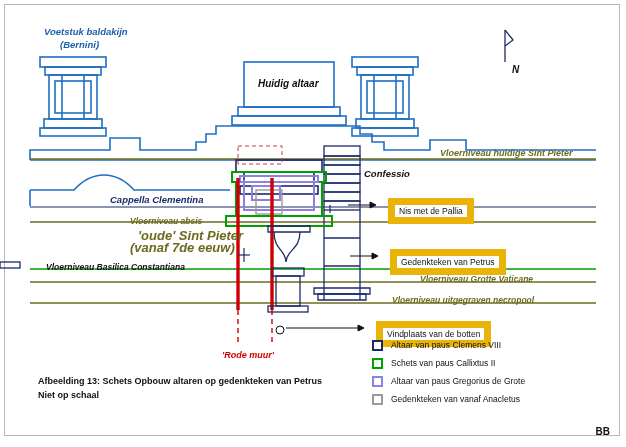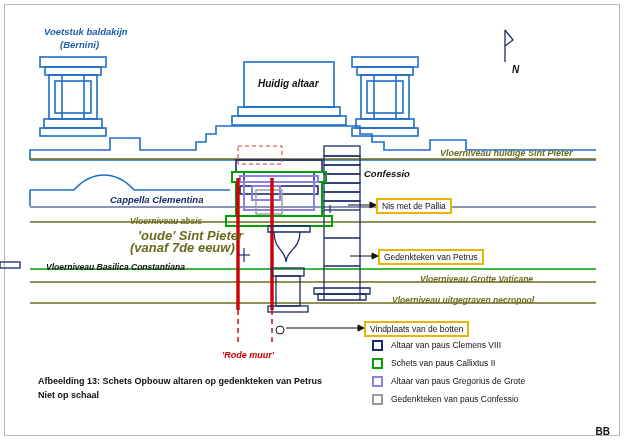--- a/index.html
+++ b/index.html
@@ -15,22 +15,22 @@
     border:1px solid #b9b9b9;box-sizing:border-box;background:#fff;
   }
   svg.art{position:absolute;left:0;top:0;width:626px;height:447px;}
   .lbl{position:absolute;white-space:nowrap;}
   .blue{color:#1f5fa9;}
   .navy{color:#1b2a6b;}
   .olive{color:#6b6b1f;}
   .dark{color:#111;}
   .b{font-weight:bold;font-style:italic;}
   .boxlbl{
-    position:absolute;background:#fff;border:2px solid #eab308;
-    padding:1px 4px;white-space:nowrap;font-size:8.5px;color:#111;
+    position:absolute;background:#fff;border:7px solid #eab308;
+    padding:1px 4px;white-space:nowrap;font-size:8.5px;color:#111;margin-left:12px;
   }
   .legend{position:absolute;left:372px;top:340px;width:236px;}
   .legend-row{display:flex;margin-bottom:7px;}
   .swatch{width:11px;height:11px;border:2px solid #000;margin-right:8px;box-sizing:border-box;background:#fff;}
   .legend-text{font-size:8.5px;color:#111;}
   .caption{position:absolute;left:38px;top:374px;font-size:9px;color:#111;font-weight:bold;line-height:14px;}
   .bb{position:absolute;right:16px;bottom:10px;font-size:10px;font-weight:bold;color:#111;}
   .red{color:#cc0000;}
 </style>
 </head>
@@ -212,21 +212,21 @@
     <div class="legend-row">
       <span class="swatch" style="border-color:#00a000;"></span>
       <span class="legend-text">Schets van paus Callixtus II</span>
     </div>
     <div class="legend-row">
       <span class="swatch" style="border-color:#8f7fe0;"></span>
       <span class="legend-text">Altaar van paus Gregorius de Grote</span>
     </div>
     <div class="legend-row">
       <span class="swatch" style="border-color:#9a9a9a;"></span>
-      <span class="legend-text">Gedenkteken van paus Confessio</span>
+      <span class="legend-text">Gedenkteken van vanaf Anacletus</span>
     </div>
   </div>
 
   <div class="caption">
     <div>Afbeelding 13: Schets Opbouw altaren op gedenkteken van Petrus</div>
     <div>Niet op schaal</div>
   </div>
 
   <div class="bb">BB</div>
 </div>

